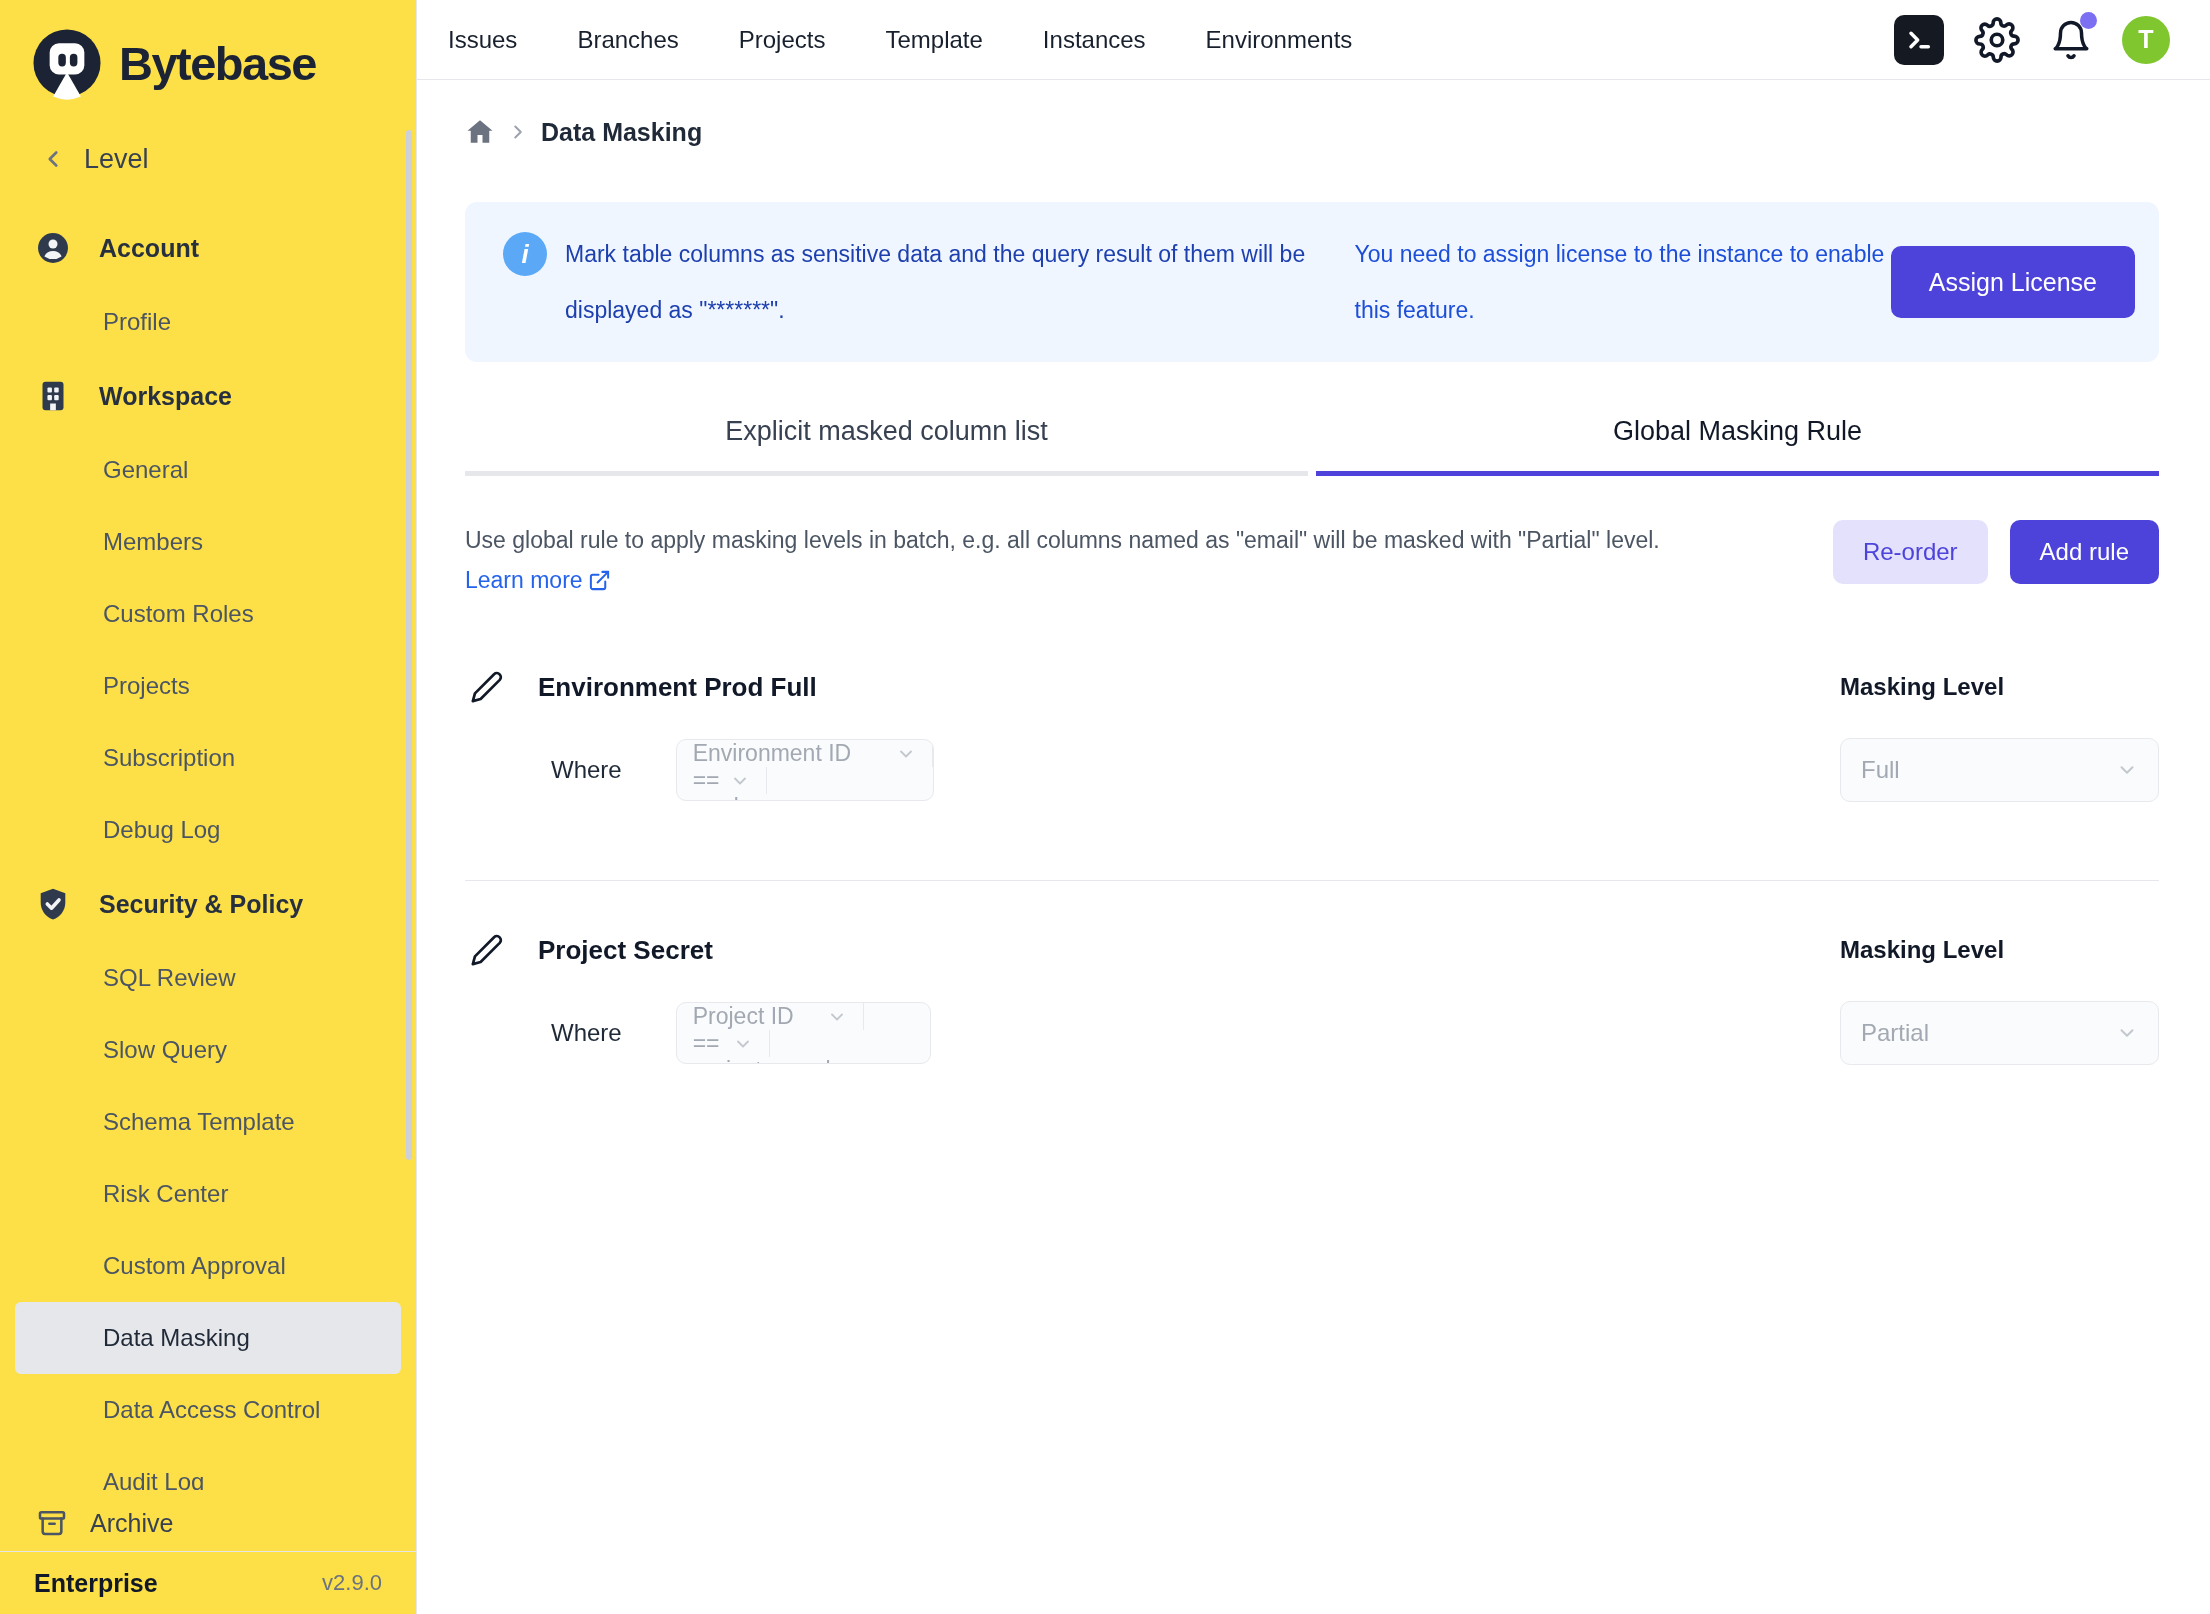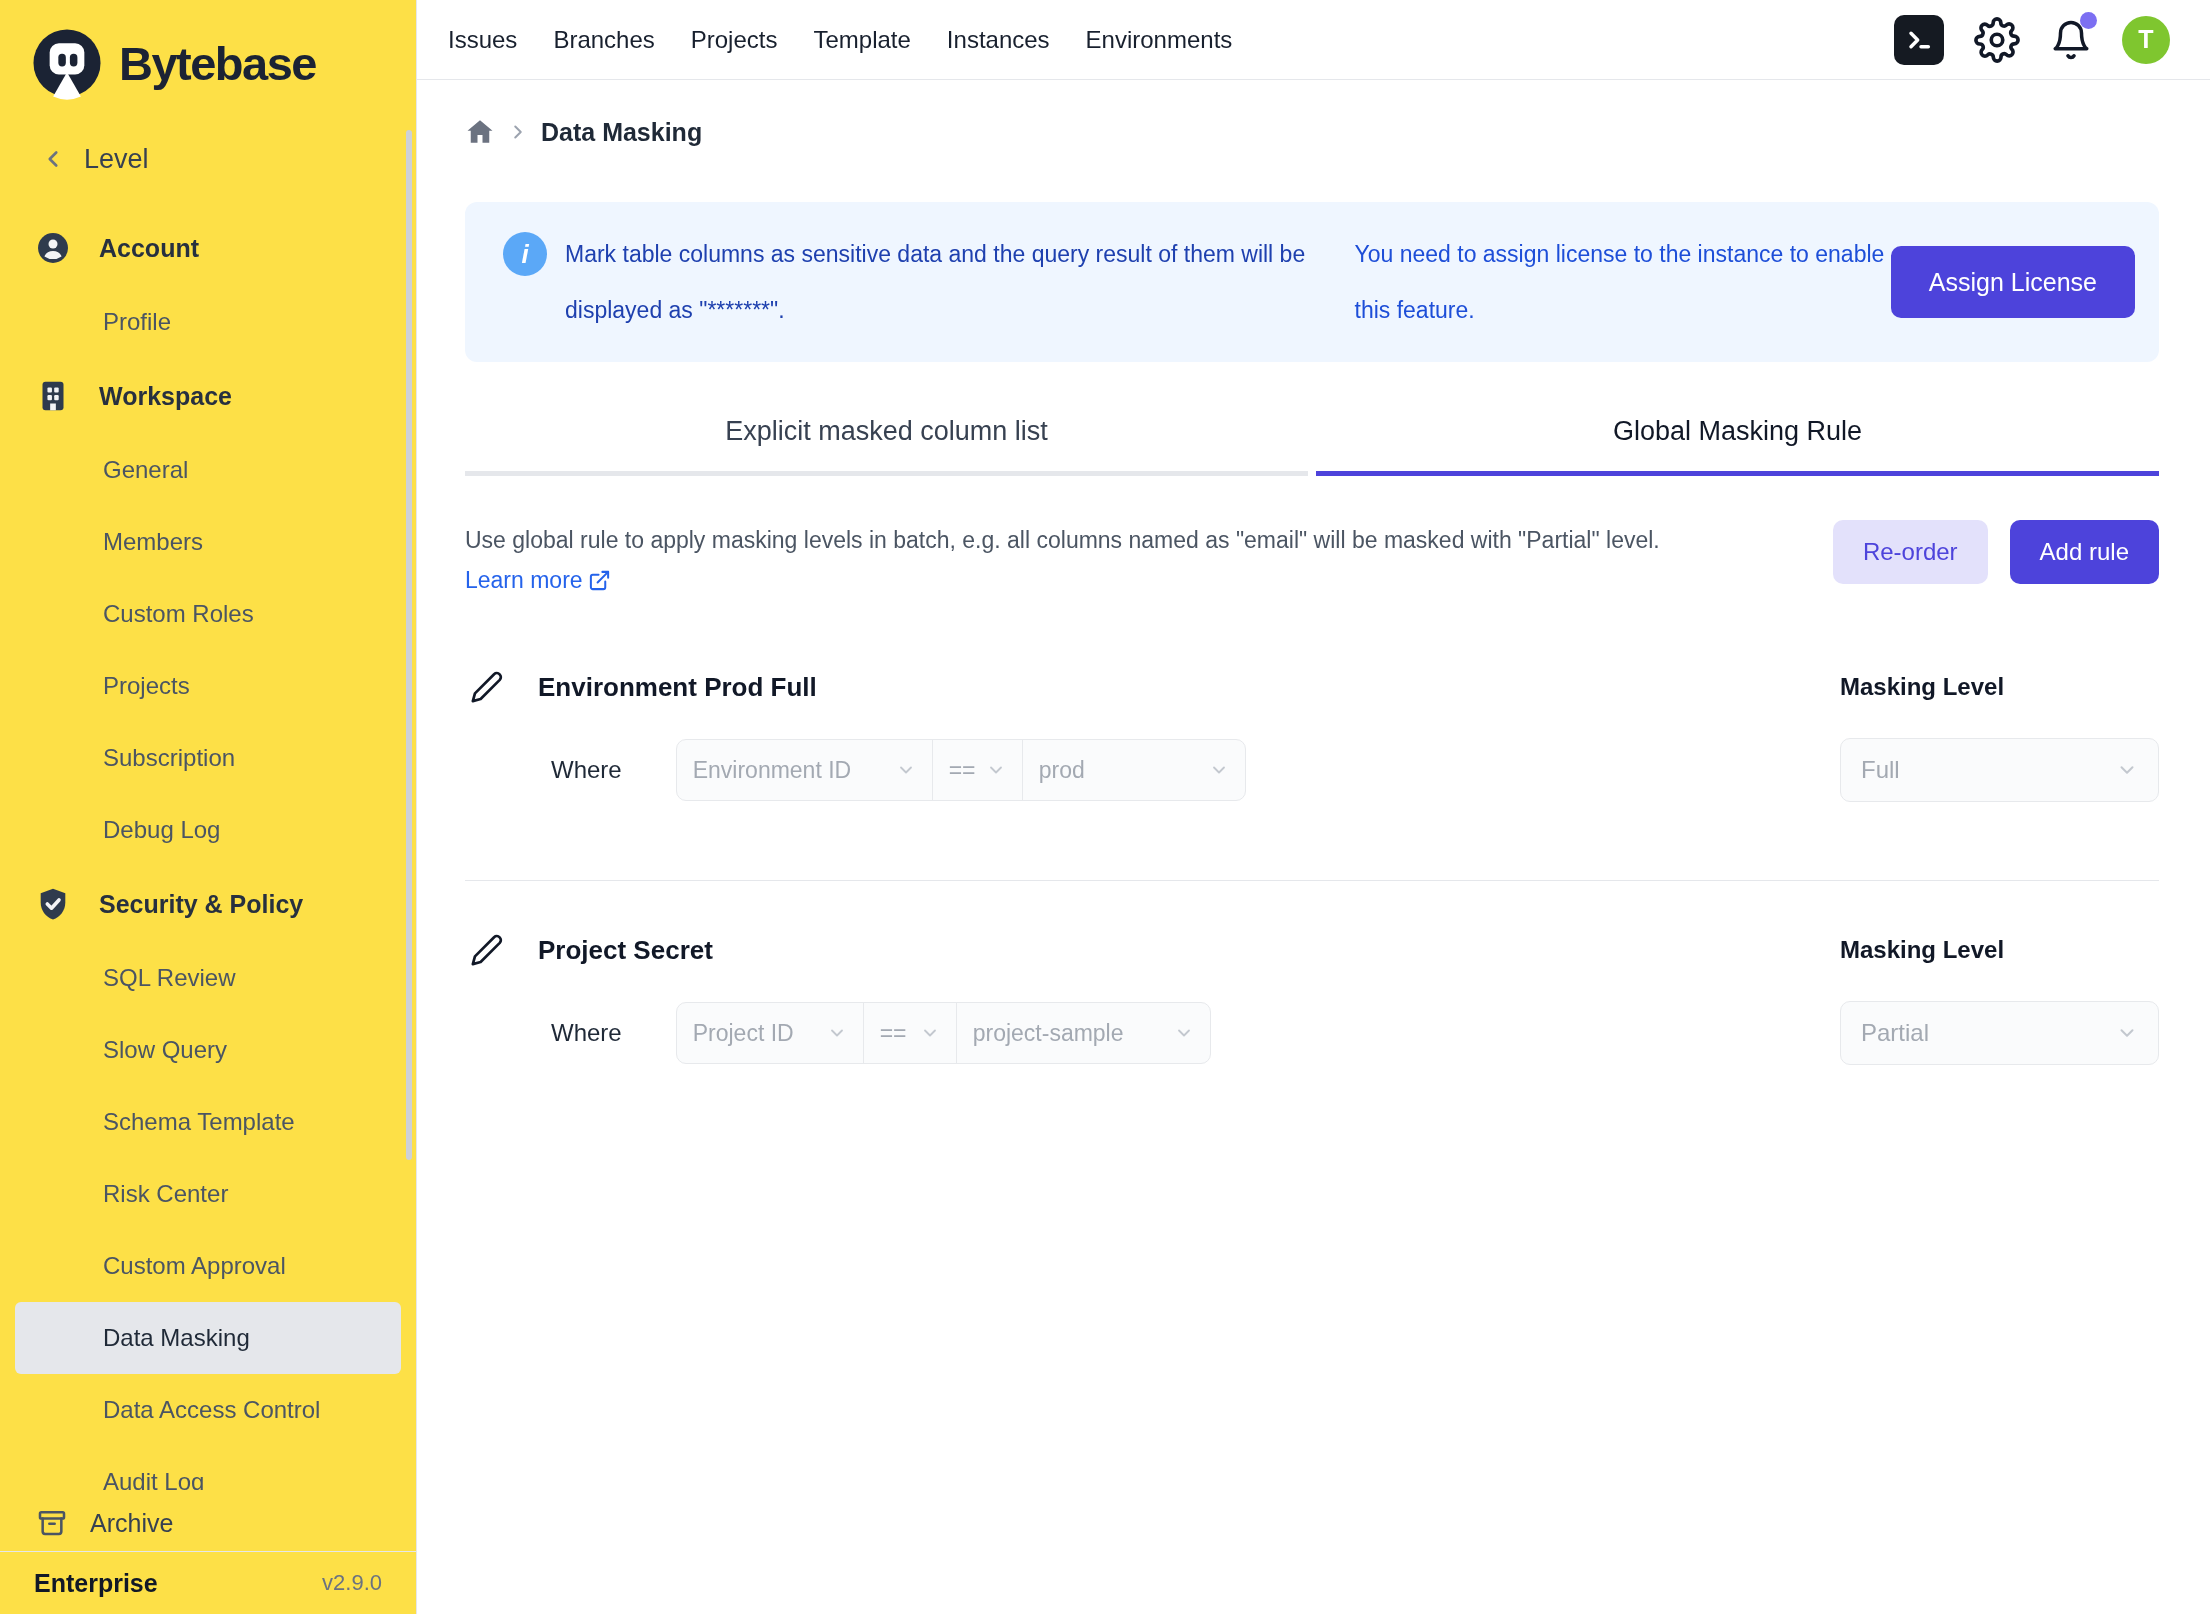--- a/index.html
+++ b/index.html
@@ -30,21 +30,21 @@
                     justify-content:space-between; padding:0 34px; }
   .plan { font-size:25px; font-weight:700; color:#111827; }
   .version { font-size:22px; color:#6b7280; }
   .scroll-thumb { position:absolute; right:4px; top:130px; width:6px; height:1030px;
                   background:#cdd1d7; border-radius:3px; }
 
   
   .main { flex:1; display:flex; flex-direction:column; min-width:0; }
   .topbar { height:80px; border-bottom:1px solid #e5e7eb; display:flex; align-items:center;
             padding:0 40px 0 31px; background:#fff; }
-  .topnav { display:flex; gap:36px; }
+  .topnav { display:flex; gap:60px; }
   .topnav-item { font-size:24px; color:#18202e; cursor:pointer; white-space:nowrap; }
   .topbar-right { margin-left:auto; display:flex; align-items:center; gap:30px; }
   .terminal-btn { width:50px; height:50px; background:#151a22; border-radius:10px;
                   display:flex; align-items:center; justify-content:center; cursor:pointer; }
   .icon-btn { display:flex; align-items:center; justify-content:center; cursor:pointer; }
   .bell-wrap { position:relative; }
   .dot { position:absolute; top:-7px; right:-5px; width:17px; height:17px; border-radius:50%;
          background:#7c6ff2; }
   .avatar { width:48px; height:48px; border-radius:50%; background:#7fc62f; color:#fff;
             font-size:25px; font-weight:600; display:flex; align-items:center; justify-content:center;
@@ -89,21 +89,21 @@
   .rule-1 { margin-top:70px; }
   .rule-2 { margin-top:52px; }
   .rule-header { display:flex; align-items:center; padding-left:5px; }
   .pencil { width:34px; height:34px; margin-right:34px; cursor:pointer; flex:none; }
   .rule-title { font-size:26px; font-weight:700; color:#111827; }
   .rule-right { margin-left:auto; width:319px; }
   .masking-label { font-size:24px; font-weight:600; color:#111827; }
   .rule-body { display:flex; align-items:center; margin-top:34px; padding-left:86px; }
   .where-label { font-size:24px; color:#1f2937; margin-right:54px; }
   .cond-group { display:flex; border:1px solid #e7e9ec; border-radius:10px; background:#fafbfc;
-                height:62px; overflow:hidden; }
+                height:62px; overflow:hidden;flex-direction:column; }
   .cond-cell { display:flex; align-items:center; justify-content:space-between; gap:10px;
                padding:0 16px; font-size:23px; color:#a3a9b2; border-right:1px solid #e7e9ec;
                cursor:pointer; }
   .cond-cell:last-child { border-right:none; }
   .level-select { margin-left:auto; width:319px; height:64px; border:1px solid #e7e9ec;
                   border-radius:10px; background:#fafbfc; display:flex; align-items:center;
                   justify-content:space-between; padding:0 20px; font-size:24px; color:#a3a9b2;
                   cursor:pointer; }
   .rule-divider { margin-top:78px; border-top:1px solid #e5e7eb; }
 </style>

